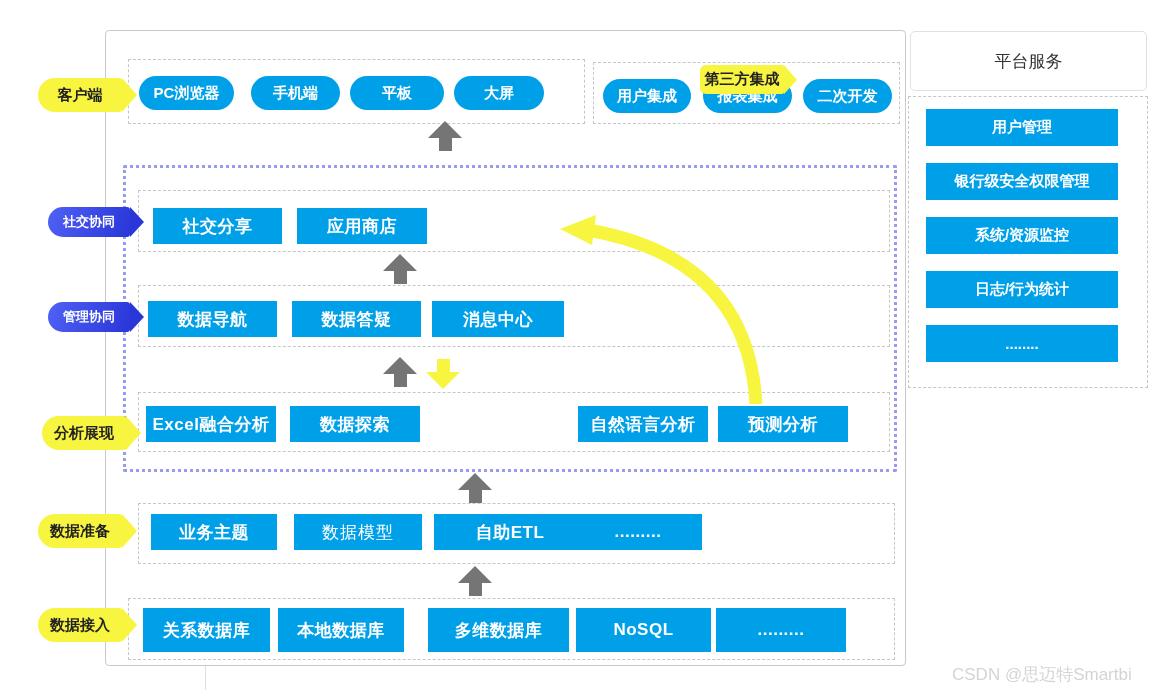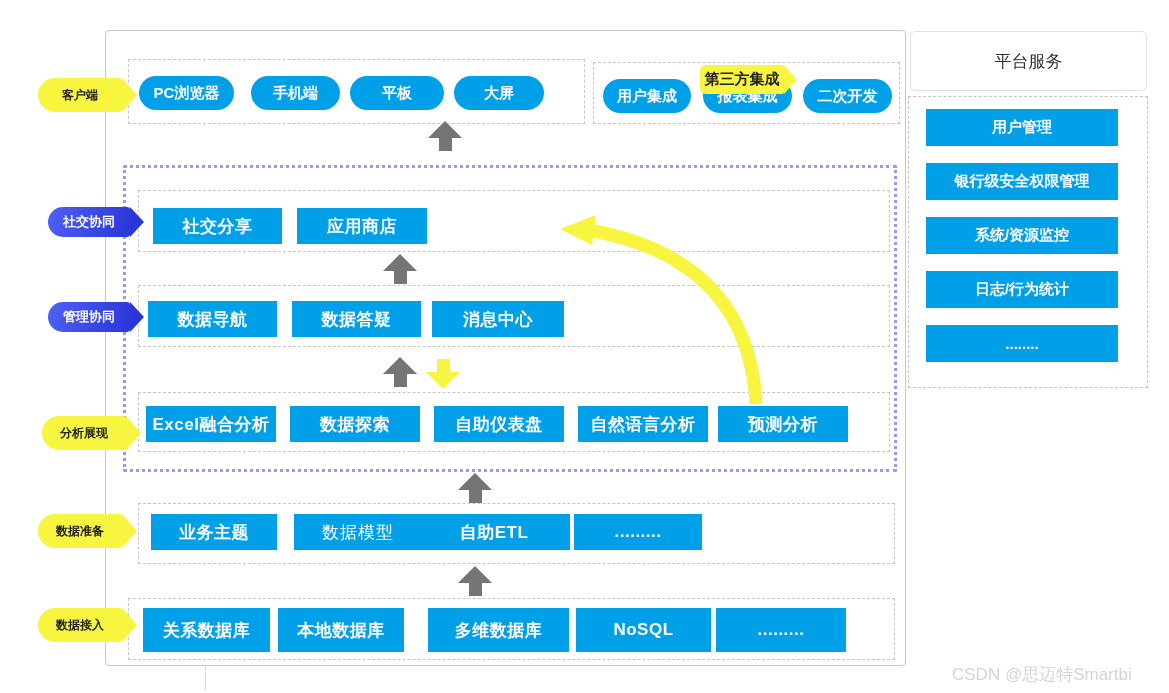--- a/index.html
+++ b/index.html
@@ -21,21 +21,21 @@
        letter-spacing:0.5px;}
   .btn.light{font-weight:400;font-size:17px;letter-spacing:1px;}
   .pill{position:absolute;background:#00a0e9;color:#fff;font-weight:700;font-size:15px;
         display:flex;align-items:center;justify-content:center;height:34px;border-radius:17px;z-index:3;}
 
   
   .ltag{position:absolute;display:flex;align-items:center;justify-content:center;
         font-weight:700;z-index:6;}
   .ltag::after{content:"";position:absolute;left:100%;top:0;width:0;height:0;border-style:solid;}
   .ltag.yellow{background:#f7f540;color:#222;height:34px;width:84px;
-               border-radius:17px 3px 3px 17px;font-size:12px;}
+               border-radius:17px 3px 3px 17px;font-size:15px;}
   .ltag.yellow::after{border-width:17px 0 17px 15px;
                border-color:transparent transparent transparent #f7f540;}
   .ltag.blue{background:linear-gradient(110deg,#4f61f5,#2a36d8);color:#fff;height:30px;width:82px;
                border-radius:15px 3px 3px 15px;font-size:13px;}
   .ltag.blue::after{border-width:15px 0 15px 14px;
                border-color:transparent transparent transparent #2a36d8;}
   .ttag{position:absolute;left:700px;top:33px;width:84px;height:29px;background:#f7f540;color:#222;
         display:flex;align-items:center;justify-content:center;font-weight:700;font-size:15px;
         border-radius:6px 2px 2px 6px;z-index:6;margin-top:32px;}
   .ttag::after{content:"";position:absolute;left:100%;top:0;width:0;height:0;border-style:solid;
@@ -102,29 +102,28 @@
 
   <div class="dash-box" style="left:138px;top:285px;width:750px;height:60px">
     <div class="btn" style="left:9px;top:15px;width:129px">数据导航</div>
     <div class="btn" style="left:153px;top:15px;width:129px">数据答疑</div>
     <div class="btn" style="left:293px;top:15px;width:132px">消息中心</div>
   </div>
 
   <div class="dash-box" style="left:138px;top:392px;width:750px;height:58px">
     <div class="btn" style="left:7px;top:13px;width:130px">Excel融合分析</div>
     <div class="btn" style="left:151px;top:13px;width:130px">数据探索</div>
-    <div class="btn" style="left:295px;top:13px;width:130px">自助仪表盘</div>
     <div class="btn" style="left:439px;top:13px;width:130px">自然语言分析</div>
     <div class="btn" style="left:579px;top:13px;width:130px">预测分析</div>
   </div>
 
   <div class="dash-box" style="left:138px;top:503px;width:755px;height:59px">
     <div class="btn" style="left:12px;top:10px;width:126px">业务主题</div>
     <div class="btn light" style="left:155px;top:10px;width:128px">数据模型</div>
-    <div class="btn" style="left:279px;top:10px;width:152px">自助ETL</div>
+    <div class="btn" style="left:295px;top:10px;width:152px">自助ETL</div>
     <div class="btn" style="left:435px;top:10px;width:128px">.........</div>
   </div>
 
   <div class="dash-box" style="left:128px;top:598px;width:765px;height:60px">
     <div class="btn" style="left:14px;top:9px;width:127px;height:44px">关系数据库</div>
     <div class="btn" style="left:299px;top:9px;width:141px;height:44px">多维数据库</div>
     <div class="btn" style="left:149px;top:9px;width:126px;height:44px">本地数据库</div>
     <div class="btn" style="left:447px;top:9px;width:135px;height:44px">NoSQL</div>
     <div class="btn" style="left:587px;top:9px;width:130px;height:44px">.........</div>
   </div>

